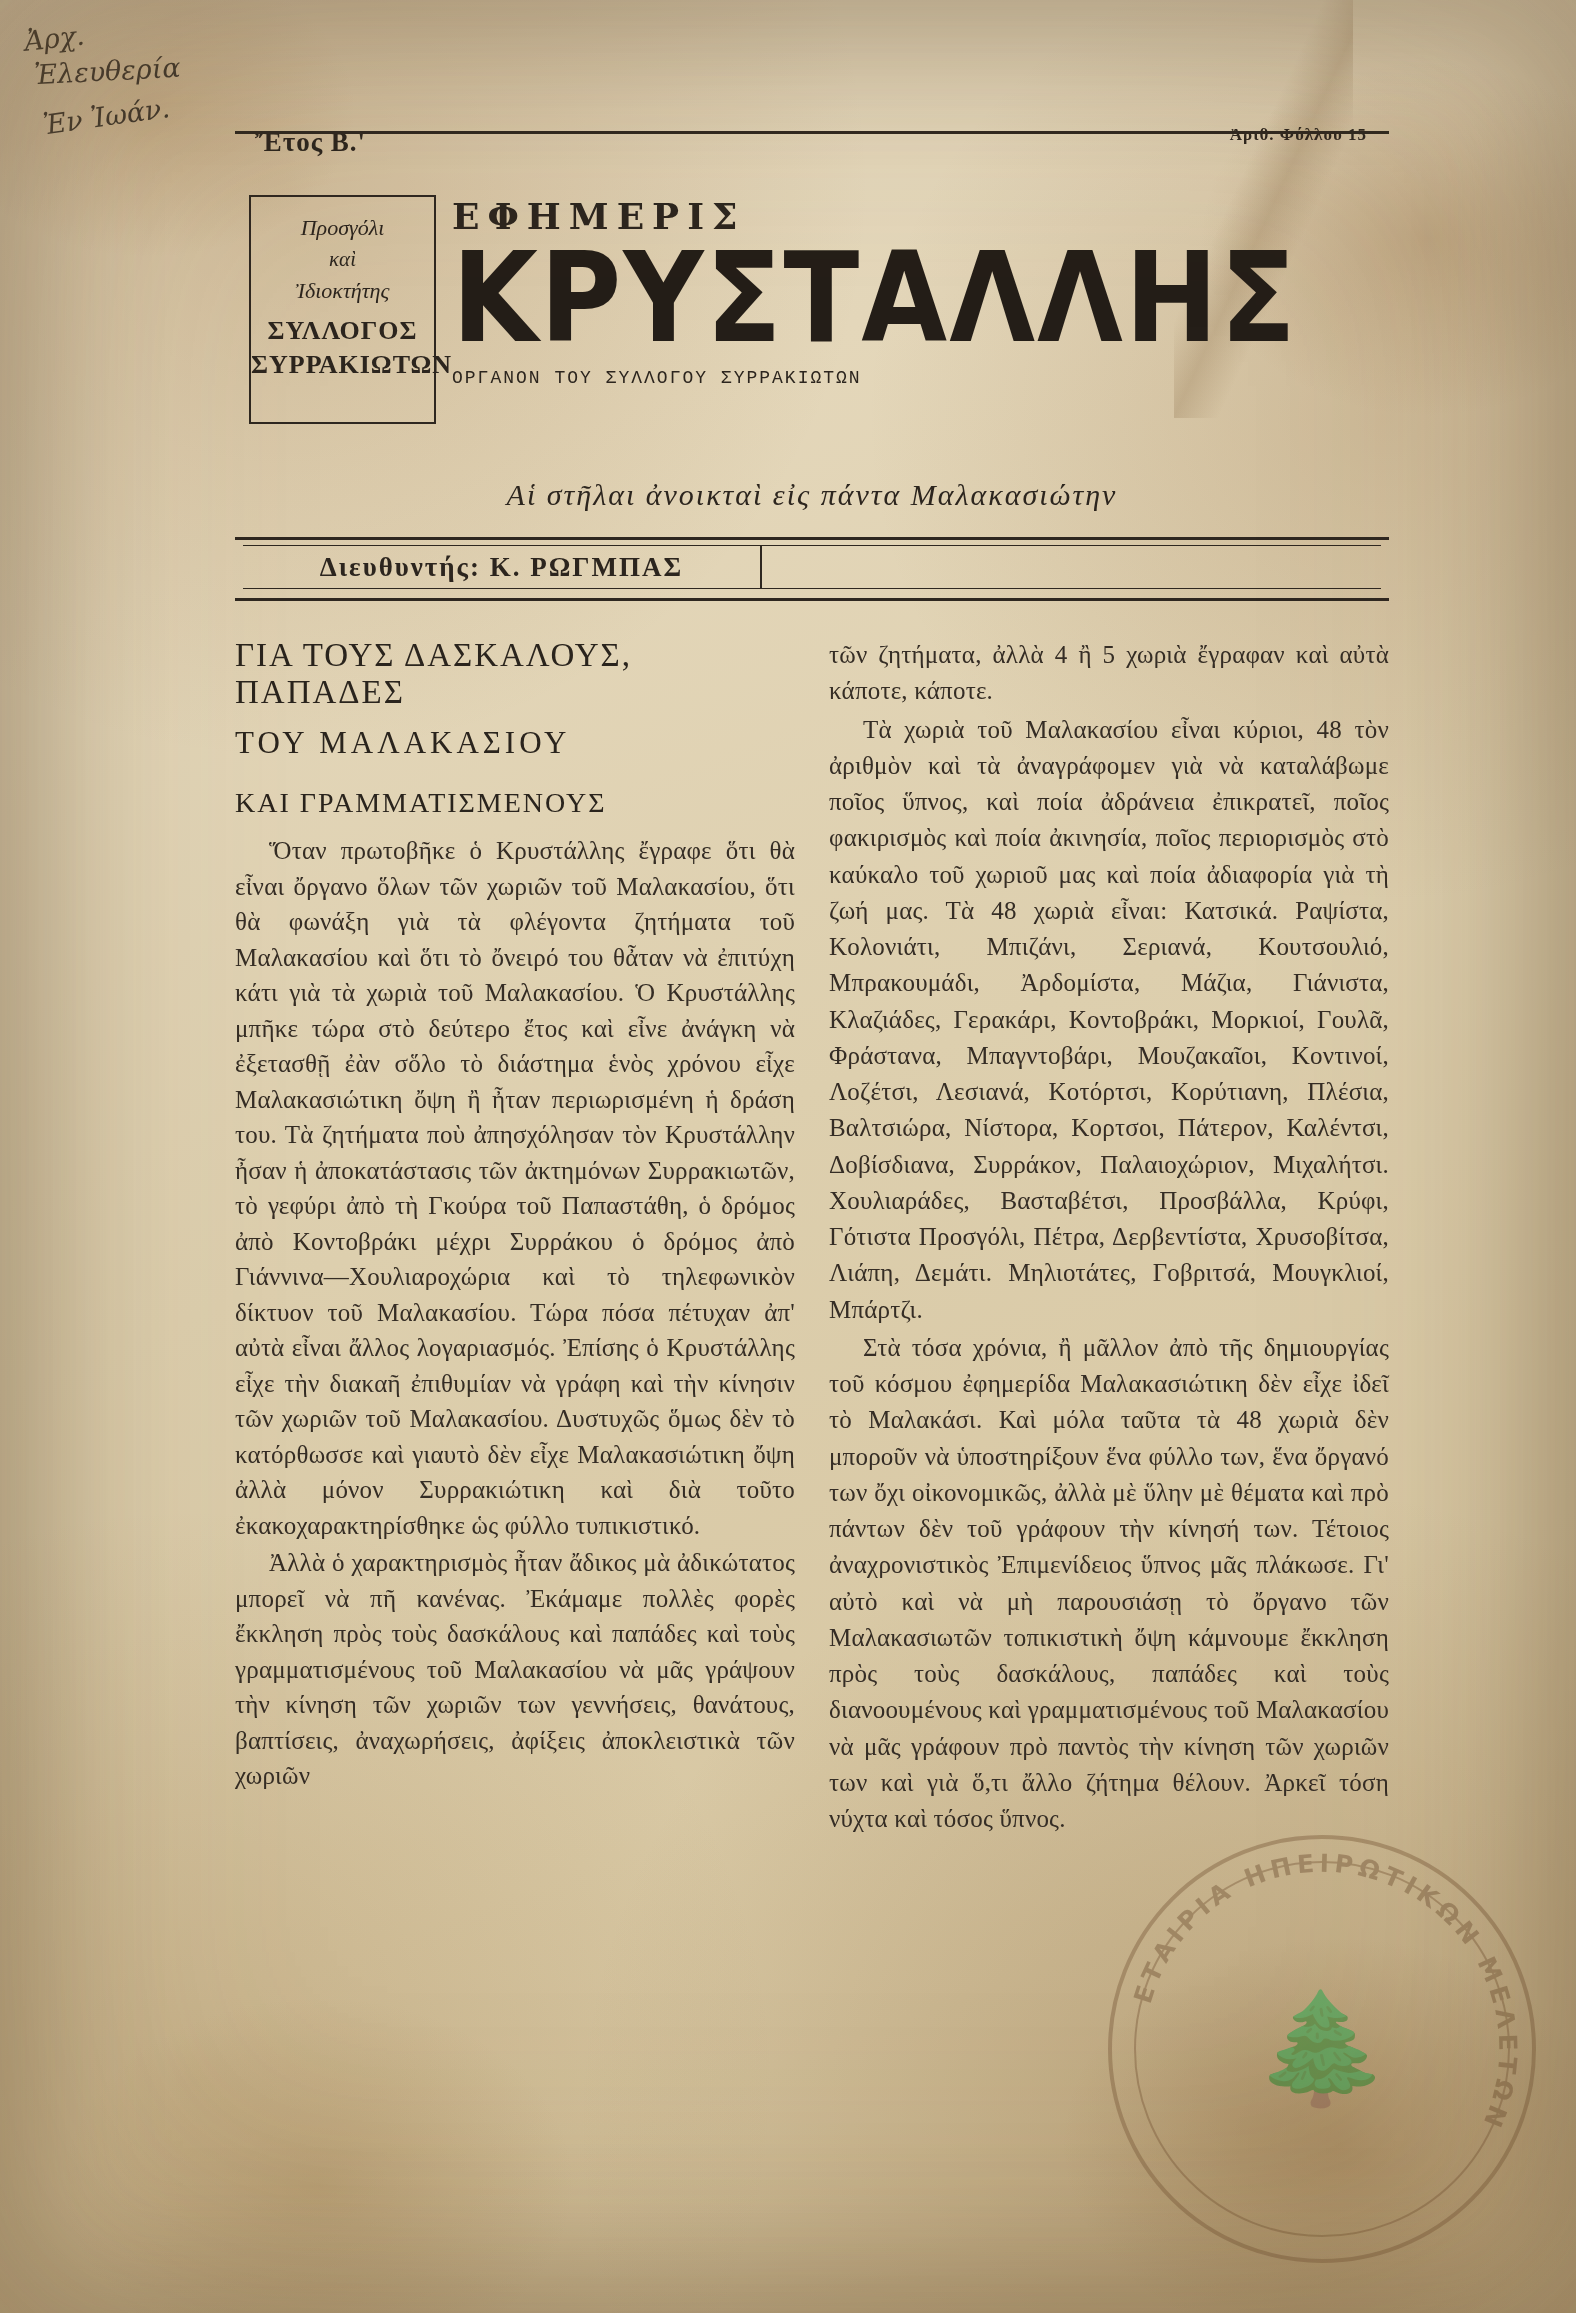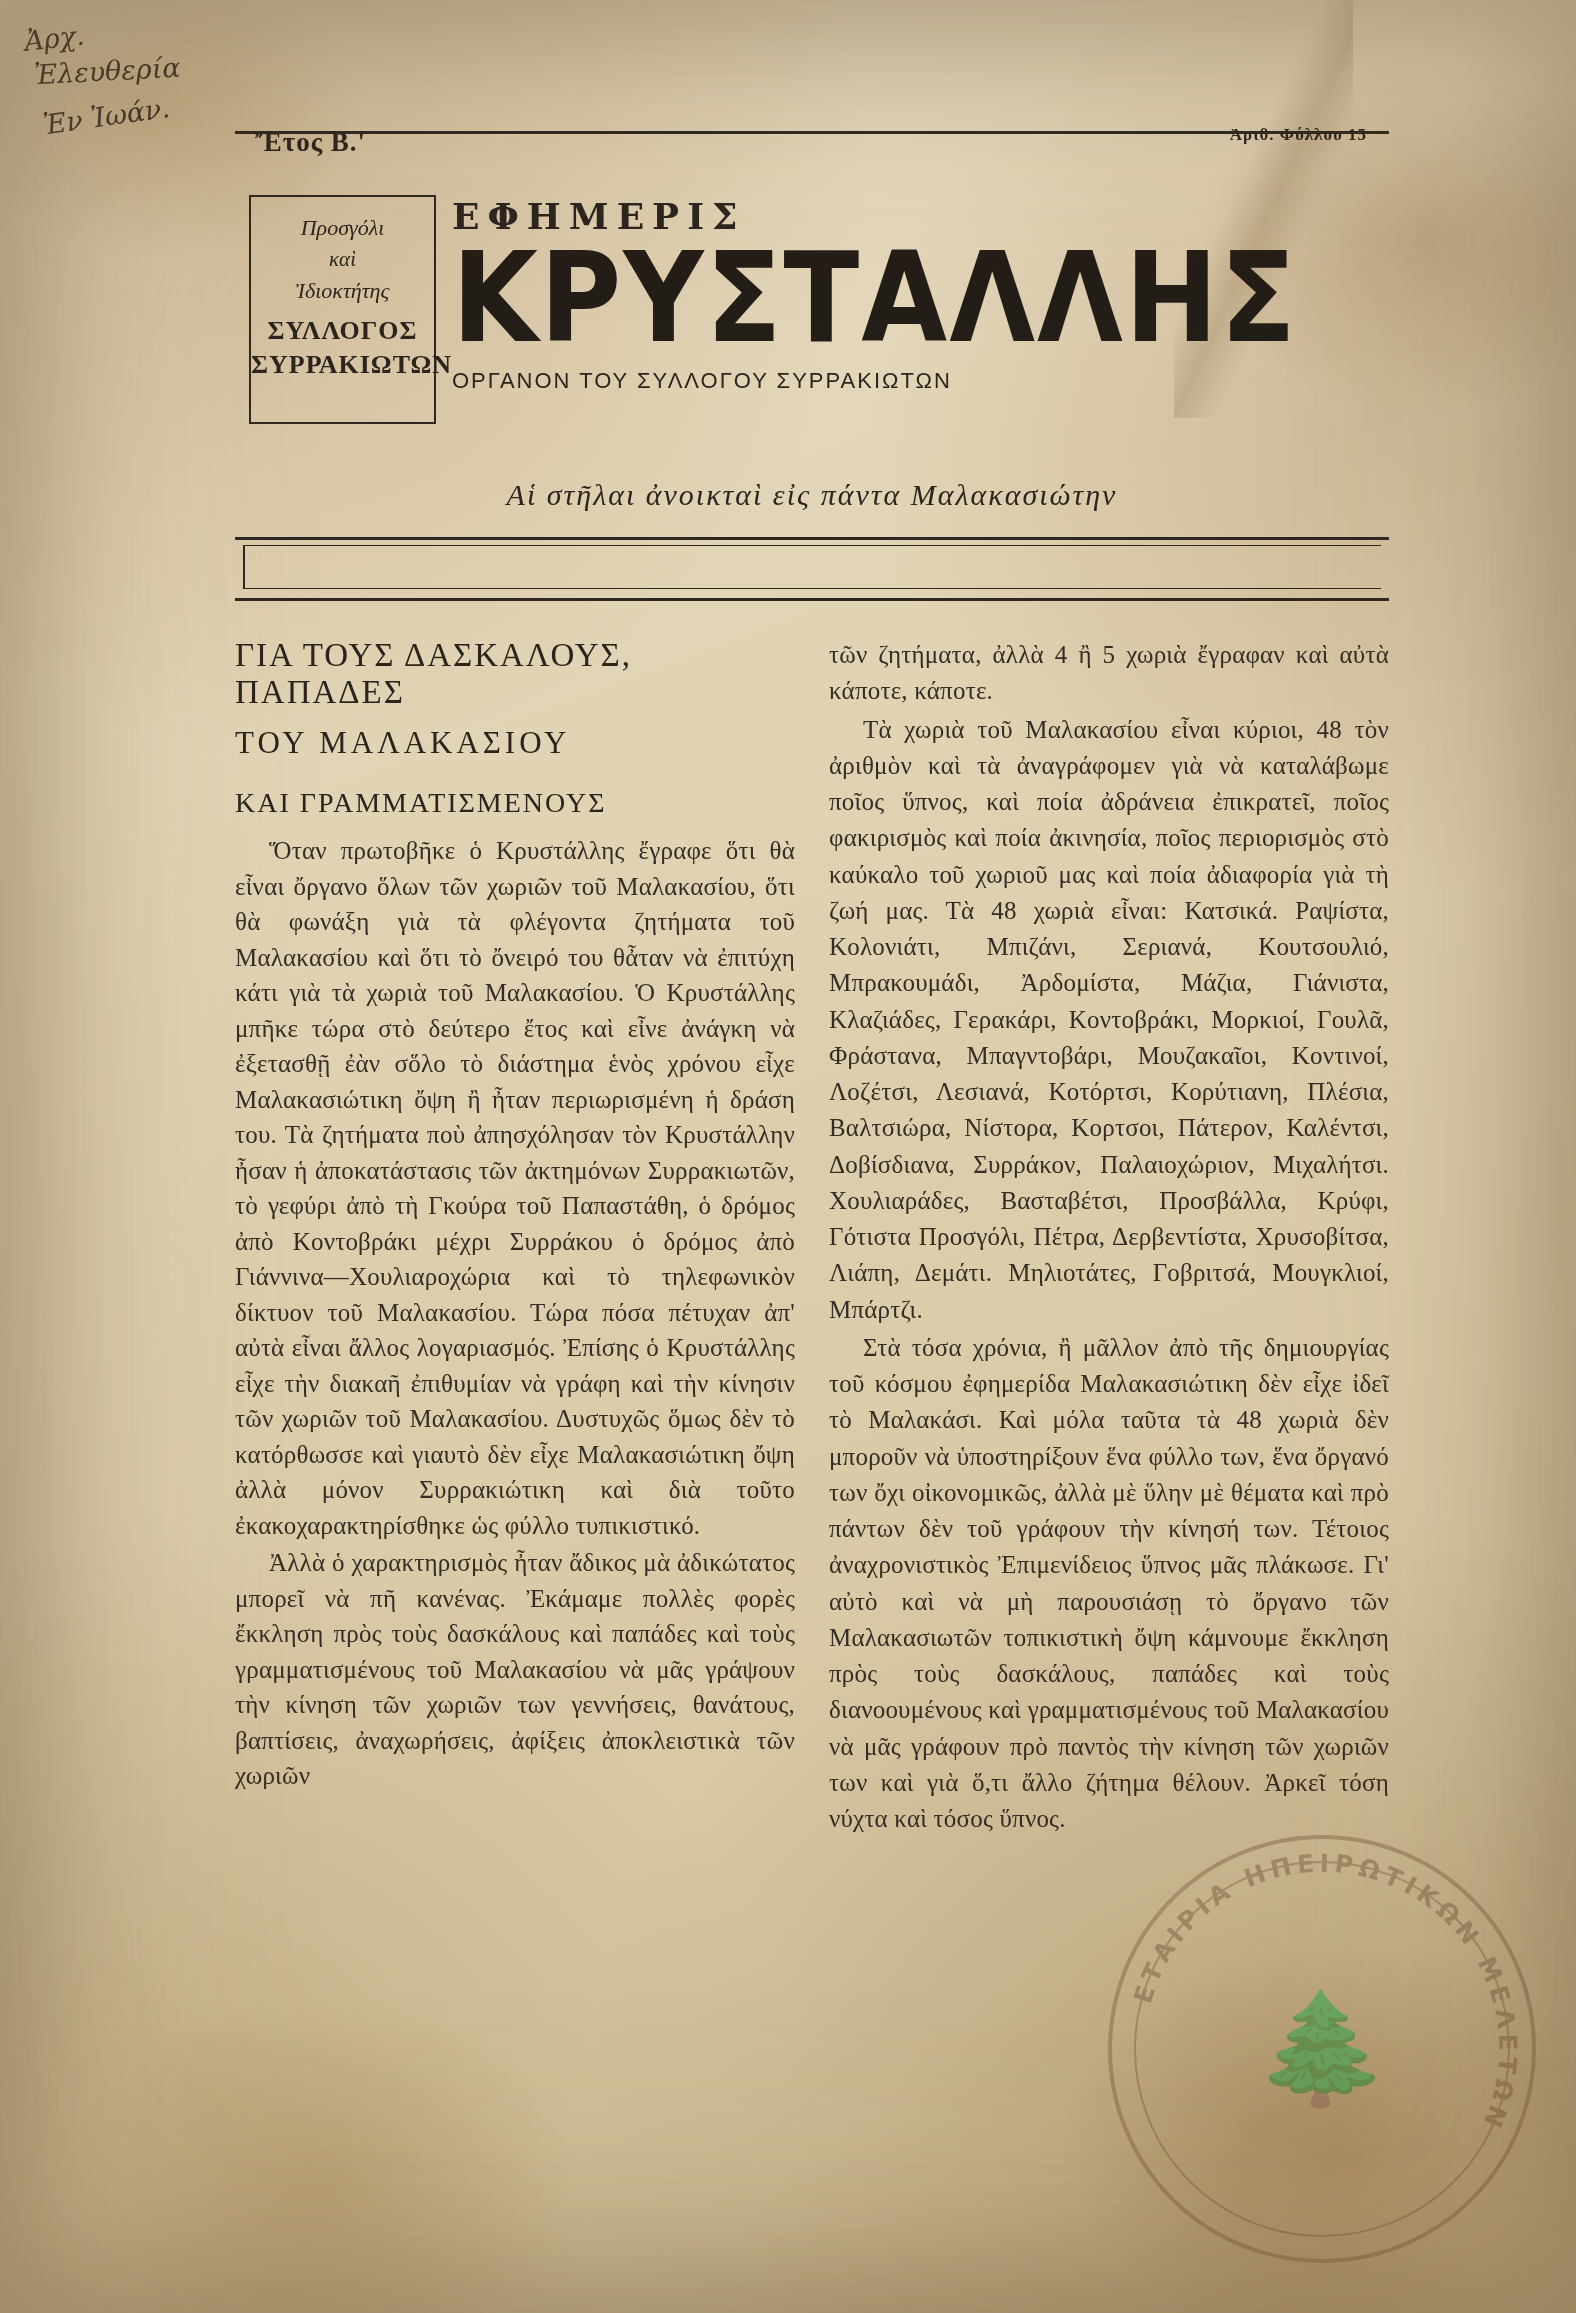--- a/index.html
+++ b/index.html
@@ -129,24 +129,24 @@
     letter-spacing: 2px;
     line-height: 0.96;
     margin-top: 2px;
     color: #241e18;
     font-family: "DejaVu Sans", sans-serif;
     transform: scaleY(1.12);
     transform-origin: center top;
   }
   .mh-sub {
     margin-top: 22px;
-    font-size: 22px;
-    letter-spacing: 2px;
-    color: #2c251e;
-    font-family: Liberation Sans, sans-serif;
+    font-size: 18px;
+    letter-spacing: 2px;
+    color: #2c251e;
+    font-family: Liberation Mono, monospace;
   }
   .mh-motto {
     position: absolute;
     left: 235px;
     top: 478px;
     width: 1154px;
     text-align: center;
     font-size: 30px;
     font-style: italic;
     letter-spacing: 2px;
@@ -307,20 +307,21 @@
   <div class="mh-center">
     <div class="mh-eph">ΕΦΗΜΕΡΙΣ</div>
     <div class="mh-title">ΚΡΥΣΤΑΛΛΗΣ</div>
     <div class="mh-sub">ΟΡΓΑΝΟΝ ΤΟΥ ΣΥΛΛΟΓΟΥ ΣΥΡΡΑΚΙΩΤΩΝ</div>
   </div>
 
   <div class="mh-motto">Αἱ στῆλαι ἀνοικταὶ εἰς πάντα Μαλακασιώτην</div>
 
   <div class="rule-row"></div>
   <div class="rule-row2">
+    <div class="director">Διευθυντής: Κ. ΡΩΓΜΠΑΣ</div>
     <div class="vdiv"></div>
   </div>
 
   <div class="columns">
     <div class="col left">
       <div class="headline hl1">ΓΙΑ ΤΟΥΣ ΔΑΣΚΑΛΟΥΣ, ΠΑΠΑΔΕΣ</div>
       <div class="headline hl3">ΤΟΥ ΜΑΛΑΚΑΣΙΟΥ</div>
       <div class="headline hl2">ΚΑΙ ΓΡΑΜΜΑΤΙΣΜΕΝΟΥΣ</div>
       <p class="body">Ὅταν πρωτοβῆκε ὁ Κρυστάλλης ἔγραφε ὅτι θὰ εἶναι ὄργανο ὅλων τῶν χωριῶν τοῦ Μαλακασίου, ὅτι θὰ φωνάξη γιὰ τὰ φλέγοντα ζητήματα τοῦ Μαλακασίου καὶ ὅτι τὸ ὄνειρό του θἆταν νὰ ἐπιτύχη κάτι γιὰ τὰ χωριὰ τοῦ Μαλακασίου. Ὁ Κρυστάλλης μπῆκε τώρα στὸ δεύτερο ἔτος καὶ εἶνε ἀνάγκη νὰ ἐξετασθῇ ἐὰν σὅλο τὸ διάστημα ἑνὸς χρόνου εἶχε Μαλακασιώτικη ὄψη ἢ ἦταν περιωρισμένη ἡ δράση του. Τὰ ζητήματα ποὺ ἀπησχόλησαν τὸν Κρυστάλλην ἦσαν ἡ ἀποκατάστασις τῶν ἀκτημόνων Συρρακιωτῶν, τὸ γεφύρι ἀπὸ τὴ Γκούρα τοῦ Παπαστάθη, ὁ δρόμος ἀπὸ Κοντοβράκι μέχρι Συρράκου ὁ δρόμος ἀπὸ Γιάννινα—Χουλιαροχώρια καὶ τὸ τηλεφωνικὸν δίκτυον τοῦ Μαλακασίου. Τώρα πόσα πέτυχαν ἀπ' αὐτὰ εἶναι ἄλλος λογαριασμός. Ἐπίσης ὁ Κρυστάλλης εἶχε τὴν διακαῆ ἐπιθυμίαν νὰ γράφη καὶ τὴν κίνησιν τῶν χωριῶν τοῦ Μαλακασίου. Δυστυχῶς ὅμως δὲν τὸ κατόρθωσσε καὶ γιαυτὸ δὲν εἶχε Μαλακασιώτικη ὄψη ἀλλὰ μόνον Συρρακιώτικη καὶ διὰ τοῦτο ἐκακοχαρακτηρίσθηκε ὡς φύλλο τυπικιστικό.</p>
       <p class="body">Ἀλλὰ ὁ χαρακτηρισμὸς ἦταν ἄδικος μὰ ἀδικώτατος μπορεῖ νὰ πῆ κανένας. Ἐκάμαμε πολλὲς φορὲς ἔκκληση πρὸς τοὺς δασκάλους καὶ παπάδες καὶ τοὺς γραμματισμένους τοῦ Μαλακασίου νὰ μᾶς γράψουν τὴν κίνηση τῶν χωριῶν των γεννήσεις, θανάτους, βαπτίσεις, ἀναχωρήσεις, ἀφίξεις ἀποκλειστικὰ τῶν χωριῶν</p>

